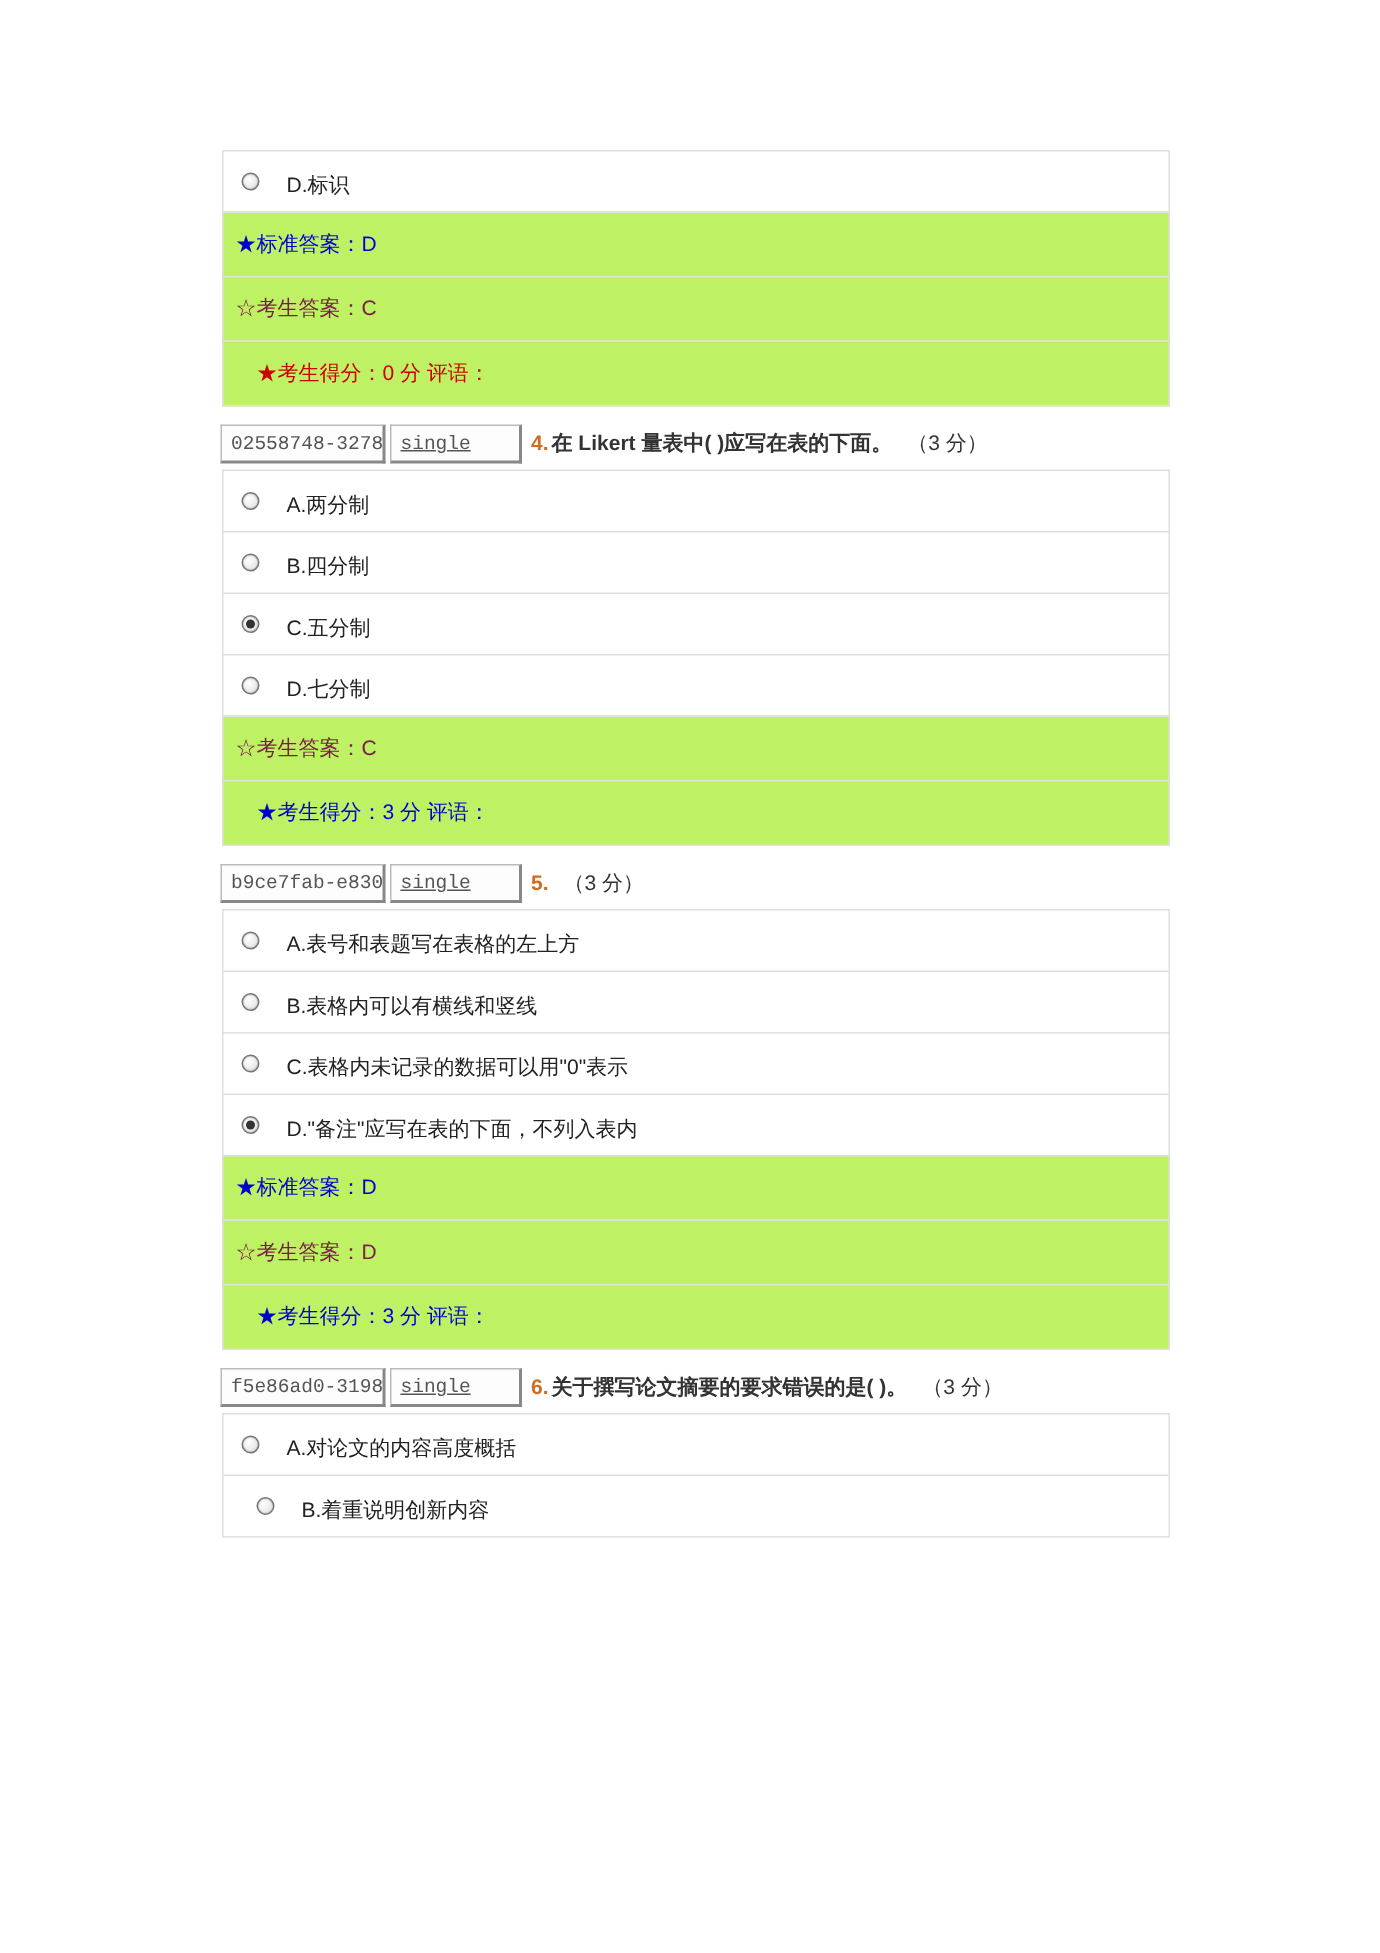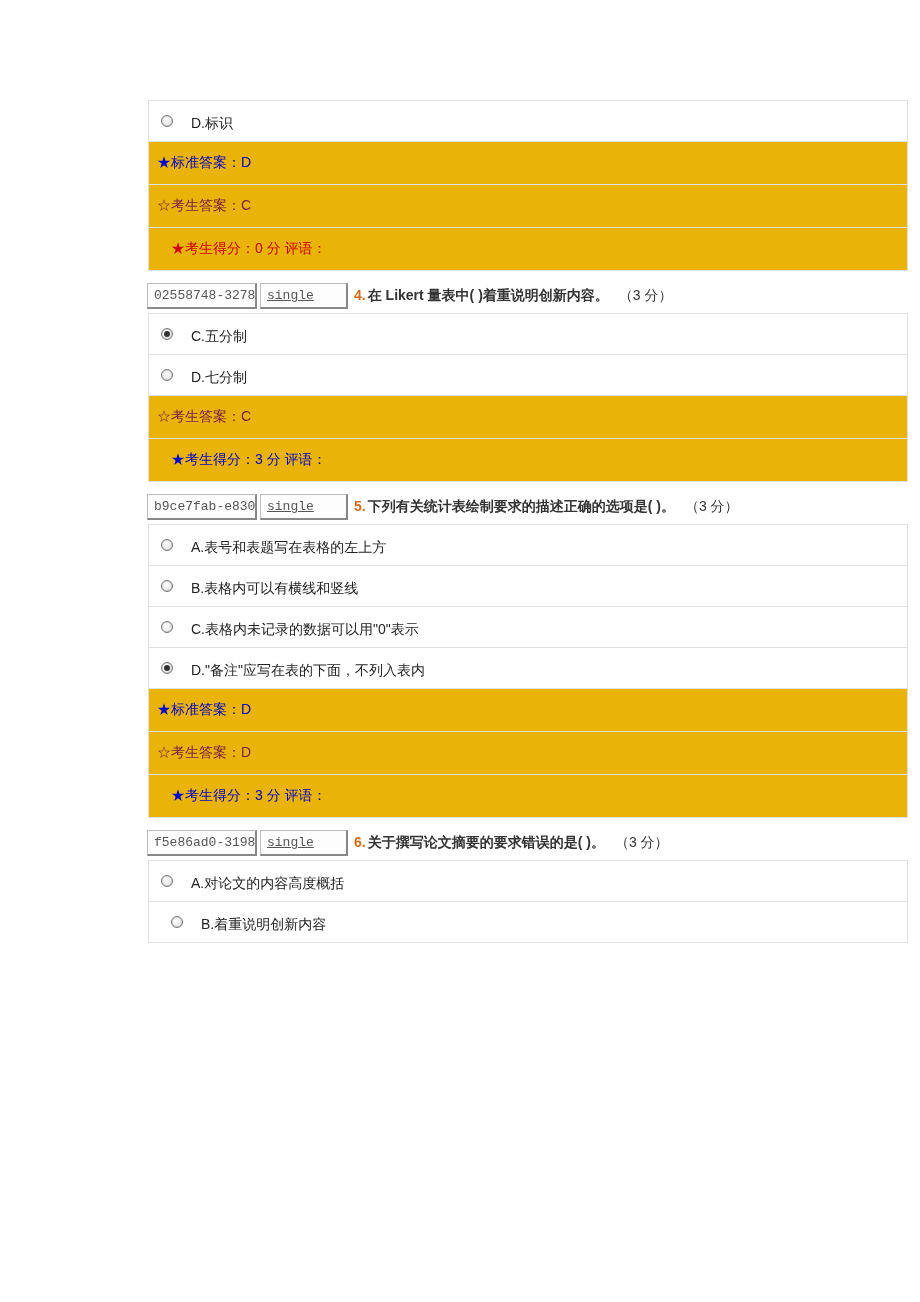--- a/index.html
+++ b/index.html
@@ -5,37 +5,37 @@
   * { box-sizing: border-box; }
   body {
     font-family: Arial, "Microsoft YaHei", sans-serif;
     background: #ffffff;
     margin: 0;
     padding: 100px 0 140px 0;
     font-size: 14px;
     color: #333;
   }
   .container {
-    width: 760px;
+    width: 632px;
     margin-left: 148px;
   }
   .option-row {
     border: 1px solid #e0e0e0;
     border-bottom: none;
     padding: 8px 12px;
     display: flex;
     align-items: center;
     background: #fff;
   }
   .option-row:last-child { border-bottom: 1px solid #e0e0e0; text-align: right; }
   .answer-row {
     border: 1px solid #e0e0e0;
     border-bottom: none;
     padding: 12px 8px;
-    background: #eab308;
+    background: #bef264;
     font-size: 14px;
   }
   .answer-row:last-of-type { border-bottom: 1px solid #e0e0e0; }
   .block { margin-bottom: 12px; }
   .block .option-row:first-child { border-top: 1px solid #e0e0e0; }
   .block > div:last-child { border-bottom: 1px solid #e0e0e0; padding-left: 22px; }
   .radio {
     width: 12px; height: 12px;
     border: 1px solid #777;
     border-radius: 50%;
@@ -112,26 +112,34 @@
     <div class="answer-row score bad">
       <span>★考生得分：</span><span>0</span> <span>分</span><span>  评语：</span><span></span>
     </div>
   </div>
 
   <div class="qheader">
     <div class="qid-box">02558748-3278-</div>
     <div class="qtype-box">single</div>
     <div class="qheader-line">
       <span class="qnum">4.</span>
-      <span class="qtext">在 Likert 量表中( )着重说明创新内容。</span>
+      <span class="qtext">在 Likert 量表中( )应写在表的下面。</span>
       <span class="qpoints"><span>（</span><span>3</span><span> 分）</span></span>
     </div>
   </div>
 
   <div class="block">
+    <div class="option-row">
+      <span class="radio"></span>
+      <span class="opt-text">A.两分制</span>
+    </div>
+    <div class="option-row">
+      <span class="radio"></span>
+      <span class="opt-text">B.四分制</span>
+    </div>
     <div class="option-row">
       <span class="radio selected"></span>
       <span class="opt-text">C.五分制</span>
     </div>
     <div class="option-row">
       <span class="radio"></span>
       <span class="opt-text">D.七分制</span>
     </div>
     <div class="answer-row stu-ans">
       <span>☆考生答案：</span><span>C</span>
@@ -139,21 +147,20 @@
     <div class="answer-row score">
       <span>★考生得分：</span><span>3</span> <span>分</span><span>  评语：</span><span></span>
     </div>
   </div>
 
   <div class="qheader">
     <div class="qid-box">b9ce7fab-e830-</div>
     <div class="qtype-box">single</div>
     <div class="qheader-line">
       <span class="qnum">5.</span>
-      <span class="qtext">下列有关统计表绘制要求的描述正确的选项是( )。</span>
       <span class="qpoints"><span>（</span><span>3</span><span> 分）</span></span>
     </div>
   </div>
 
   <div class="block">
     <div class="option-row">
       <span class="radio"></span>
       <span class="opt-text">A.表号和表题写在表格的左上方</span>
     </div>
     <div class="option-row">

